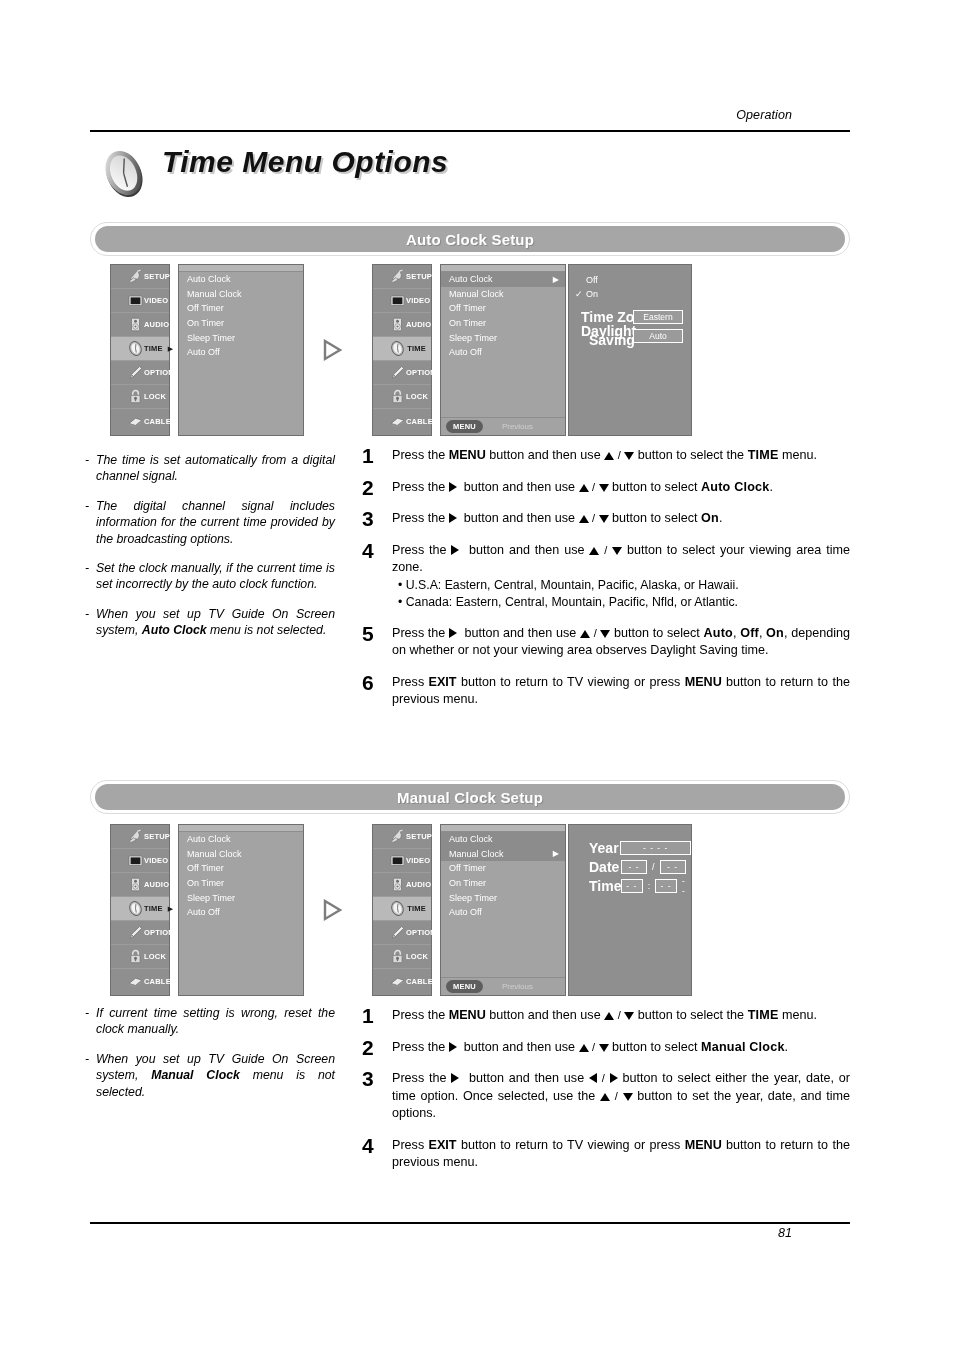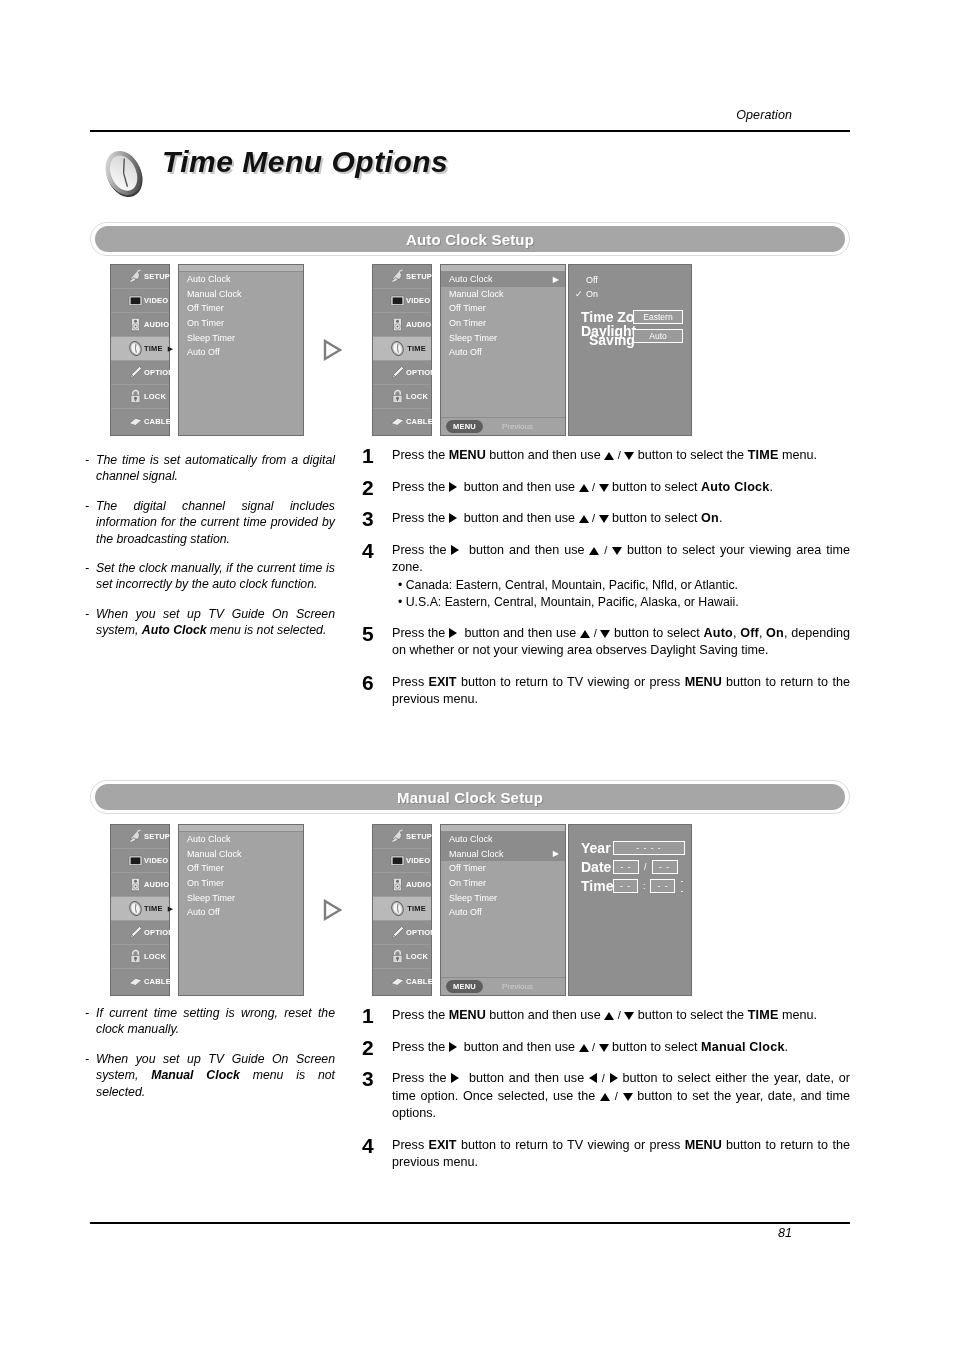--- a/index.html
+++ b/index.html
@@ -418,43 +418,43 @@
           <div class="rp-field" style="margin-top:2px">
             <span class="rp-flabel" style="width:52px;line-height:8.5px">Daylight<br><span style="padding-left:8px;display:inline-block">Saving</span></span>
             <span class="rp-box" style="width:50px">Auto</span>
           </div>
         </div>
       </div>
     </div>
 
   <div class="notes" id="notes-1" style="left:85px; top:452px;">
       <div class="note"><span class="dash">-</span><span>The time is set automatically from a digital channel signal.</span></div>
-      <div class="note"><span class="dash">-</span><span>The digital channel signal includes information for the current time provided by the broadcasting station.</span></div>
+      <div class="note"><span class="dash">-</span><span>The digital channel signal includes information for the current time provided by the broadcasting options.</span></div>
       <div class="note"><span class="dash">-</span><span>Set the clock manually, if the current time is set incorrectly by the auto clock function.</span></div>
       <div class="note"><span class="dash">-</span><span>When you set up TV  Guide On Screen system, <b>Auto Clock</b> menu is not selected.</span></div>
     </div>
   <div class="steps" id="steps-1" style="left:362px; top:447px;">
       <div class="step">
         <span class="step-num">1</span>
         <div class="step-txt">Press the <b>MENU</b> button and then use <span class="tri-up"></span> <span class="sep">/</span> <span class="tri-dn"></span> button to select the <span class="slab">TIME</span> menu.</div>
       </div>
       <div class="step">
         <span class="step-num">2</span>
         <div class="step-txt">Press the <span class="tri-rt"></span> &nbsp;button and then use <span class="tri-up"></span> <span class="sep">/</span> <span class="tri-dn"></span> button to select <span class="slab">Auto Clock</span>.</div>
       </div>
       <div class="step">
         <span class="step-num">3</span>
         <div class="step-txt">Press the <span class="tri-rt"></span> &nbsp;button and then use <span class="tri-up"></span> <span class="sep">/</span> <span class="tri-dn"></span> button to select <span class="slab">On</span>.</div>
       </div>
       <div class="step">
         <span class="step-num">4</span>
         <div class="step-txt">Press the <span class="tri-rt"></span> &nbsp;button and then use <span class="tri-up"></span> <span class="sep">/</span> <span class="tri-dn"></span> button to select your viewing area time zone.</div>
         <div class="sub">
+          <div>• U.S.A: <span class="slab">Eastern</span>, <span class="slab">Central</span>, <span class="slab">Mountain</span>, <span class="slab">Pacific</span>, <span class="slab">Alaska</span>, or <span class="slab">Hawaii</span>.</div>
           <div>• Canada: <span class="slab">Eastern</span>, <span class="slab">Central</span>, <span class="slab">Mountain</span>, <span class="slab">Pacific</span>, <span class="slab">Nfld</span>, or <span class="slab">Atlantic</span>.</div>
-          <div>• U.S.A: <span class="slab">Eastern</span>, <span class="slab">Central</span>, <span class="slab">Mountain</span>, <span class="slab">Pacific</span>, <span class="slab">Alaska</span>, or <span class="slab">Hawaii</span>.</div>
         </div>
       </div>
       <div class="step">
         <span class="step-num">5</span>
         <div class="step-txt">Press the <span class="tri-rt"></span> &nbsp;button and then use <span class="tri-up"></span> <span class="sep">/</span> <span class="tri-dn"></span> button to select <span class="slab">Auto</span>, <span class="slab">Off</span>, <span class="slab">On</span>, depending on whether or not your viewing area observes Daylight Saving time.</div>
       </div>
       <div class="step">
         <span class="step-num">6</span>
         <div class="step-txt">Press <b>EXIT</b> button to return to TV viewing or press <b>MENU</b> button to return to the previous menu.</div>
       </div>
@@ -640,21 +640,21 @@
         </div>
         <div class="lp-row">
           <span>Auto Off</span>
         </div>
         <div class="lp-footer">
           <span class="menu-pill">MENU</span>
           <span class="prev-txt">Previous</span>
         </div>
       </div>
       <div class="rightpanel" style="left:196px;width:124px;height:172px">
-        <div style="padding:14px 0 0 12px">
+        <div style="padding:14px 0 0 20px">
           <div class="rp-field" style="margin-bottom:2px">
             <span class="rp-flabel" style="width:32px">Year</span>
             <span class="rp-box" style="width:72px;letter-spacing:1px">- - - -</span>
           </div>
           <div class="rp-field" style="margin-bottom:2px">
             <span class="rp-flabel" style="width:32px">Date</span>
             <span class="rp-box" style="width:26px;letter-spacing:1px">- -</span>
             <span class="slash">/</span>
             <span class="rp-box" style="width:26px;letter-spacing:1px">- -</span>
           </div>

